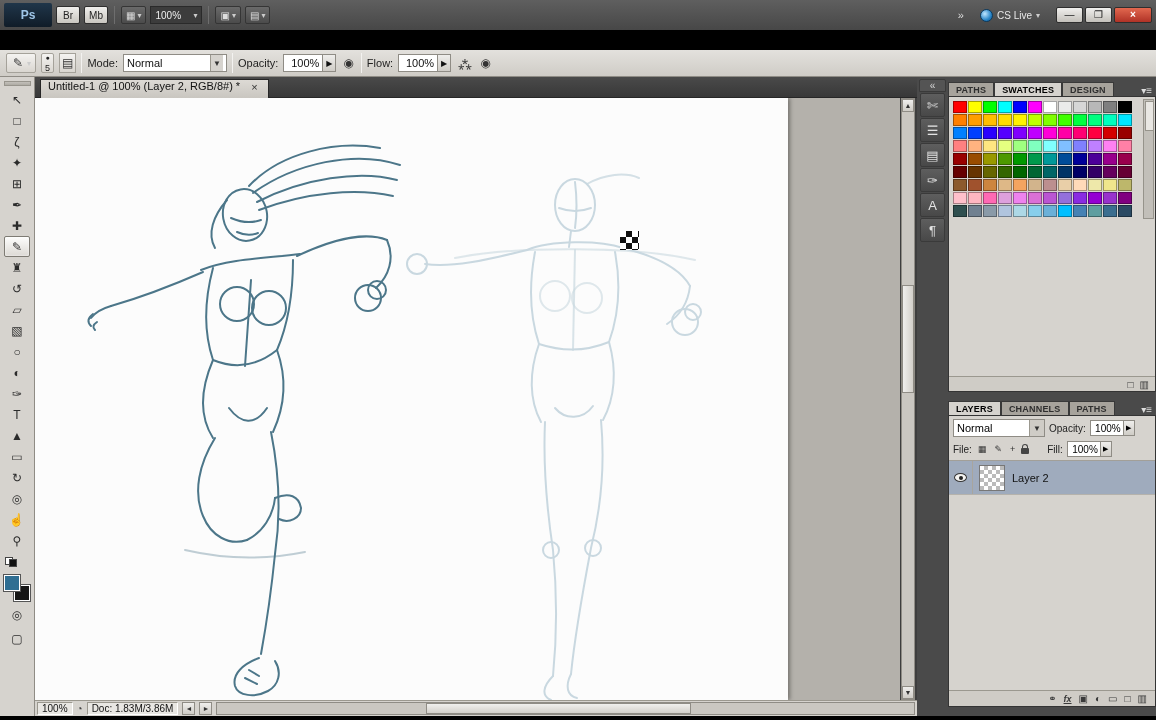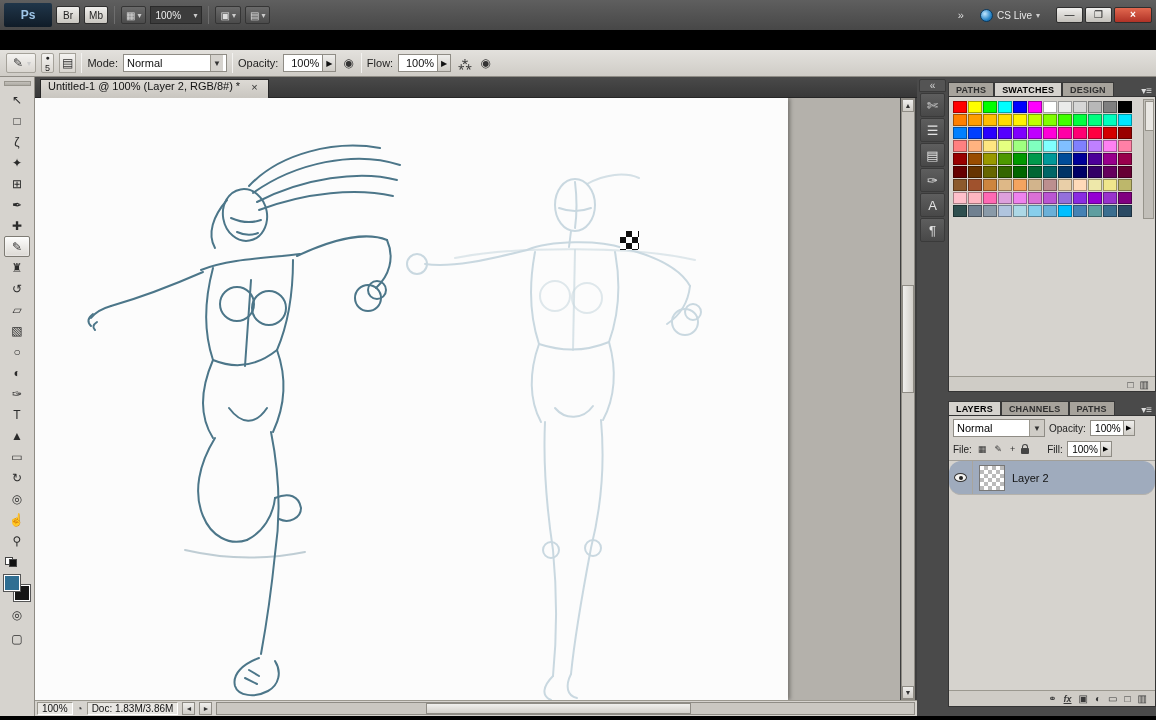--- a/index.html
+++ b/index.html
@@ -123,21 +123,21 @@
   .blend-select .caret { color:#333; background:#cfccc6; border-left:1px solid #9b988f; height:100%; display:flex; align-items:center; padding:0 3px; }
   .small-label { font-size:10px; color:#222; }
   .small-field { height:16px; background:#fff; border:1px solid #8f8c85; display:flex; align-items:center; justify-content:flex-end; padding:0 2px; width:34px; font-size:10px; }
   .small-arrow { width:11px; height:16px; background:linear-gradient(#efeeec,#cfccc6); border:1px solid #8f8c85; border-left:none; font-size:7px; display:flex; align-items:center; justify-content:center; }
   .lock-row { display:flex; align-items:center; gap:4px; padding:1px 4px 3px; border-bottom:1px solid #a29f98; }
   .lock-ico { font-size:9px; color:#333; border:1px solid transparent; padding:0 1px; }
   .padlock { width:8px; height:6px; background:#444; border-radius:1px; position:relative; display:inline-block; margin-top:3px; }
   .padlock:before { content:""; position:absolute; left:1px; top:-4px; width:4px; height:4px; border:1px solid #444; border-bottom:none; border-radius:3px 3px 0 0; }
   .layer-list { }
   .layer-row { display:flex; align-items:center; height:34px; border-bottom:1px solid #b5b2ac; background:#d6d3ce; position:relative; }
-  .layer-row.selected { background:#9fabbd;border-radius:12px; }
+  .layer-row.selected { background:#9fabbd; }
   .eye-cell { width:24px; height:100%; border-right:1px solid #a8a59e; display:flex; align-items:center; justify-content:center; }
   .eye { width:13px; height:9px; border:1px solid #333; border-radius:50%; position:relative; background:#f5f4f2; }
   .eye:before { content:""; position:absolute; left:3.5px; top:1.5px; width:4px; height:4px; background:#222; border-radius:50%; }
   .thumb { width:26px; height:26px; border:1px solid #777; background:#fff; margin:0 7px 0 6px; }
   .thumb-checker .thumb { background-image:linear-gradient(45deg,#bbb 25%,transparent 25%,transparent 75%,#bbb 75%),
                                            linear-gradient(45deg,#bbb 25%,transparent 25%,transparent 75%,#bbb 75%);
                           background-size:8px 8px; background-position:0 0,4px 4px; background-color:#fff; }
   .layer-name { color:#111; font-size:11px; }
   .layer-row.italic .layer-name { font-style:italic; }
   .row-lock { display:none; margin-left:auto; margin-right:10px; }

